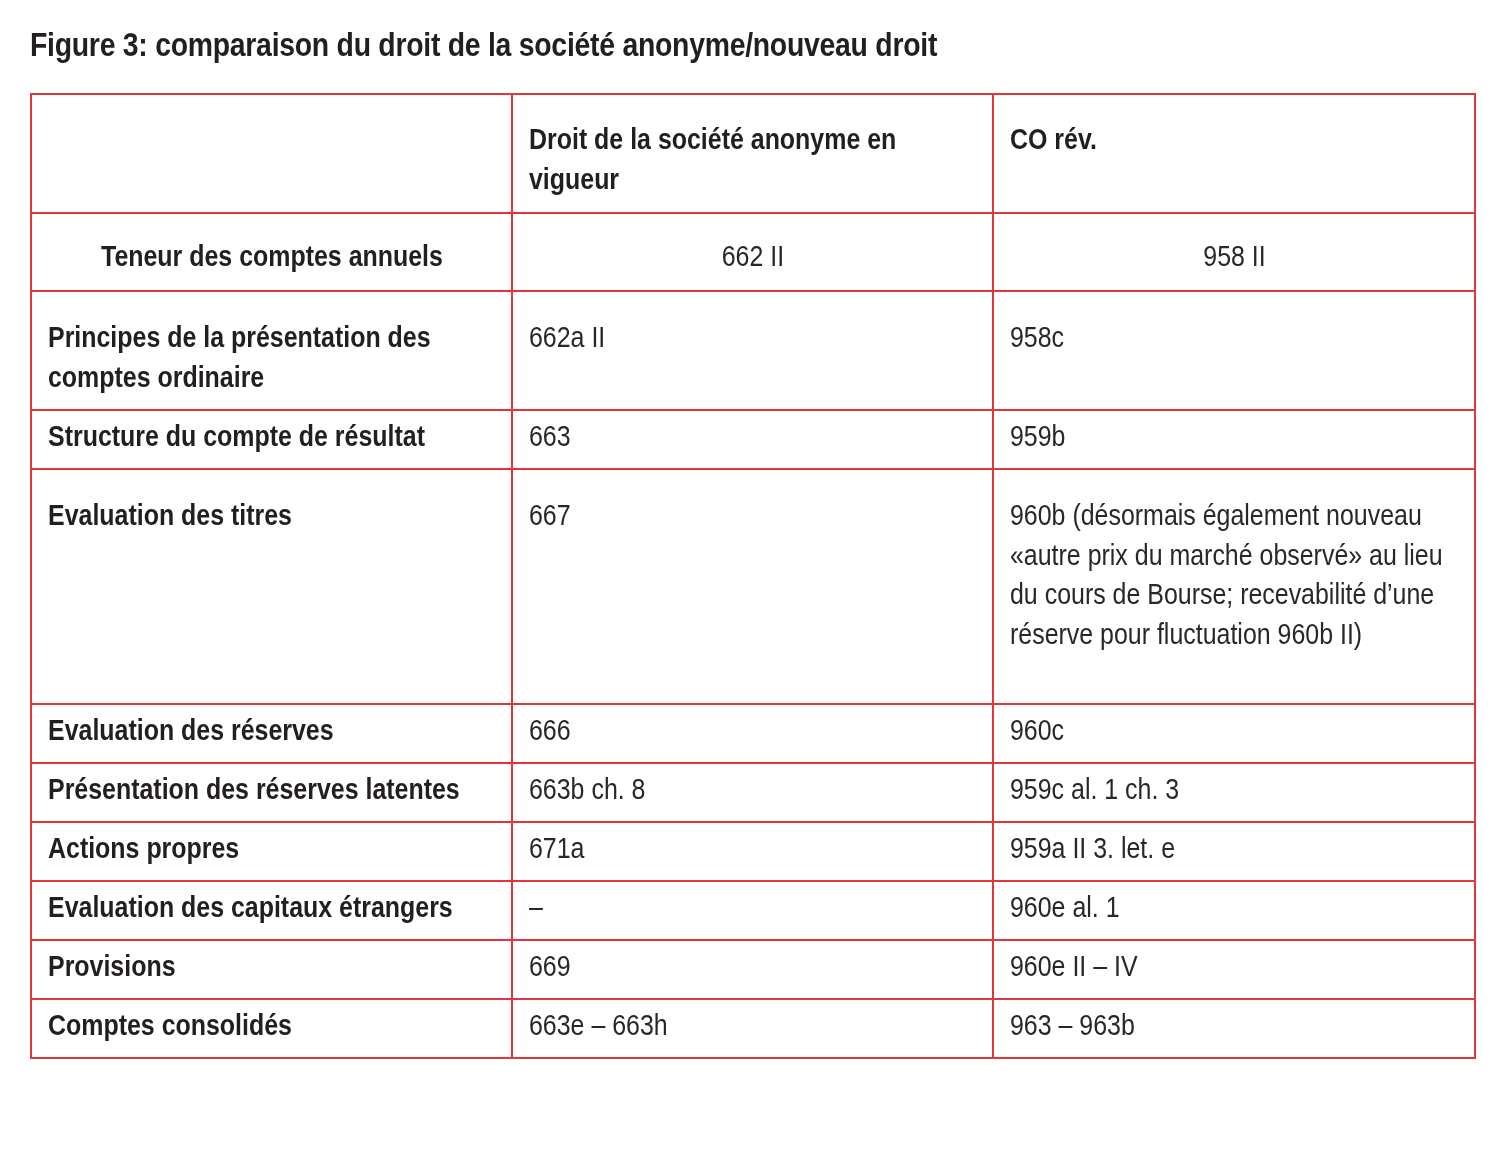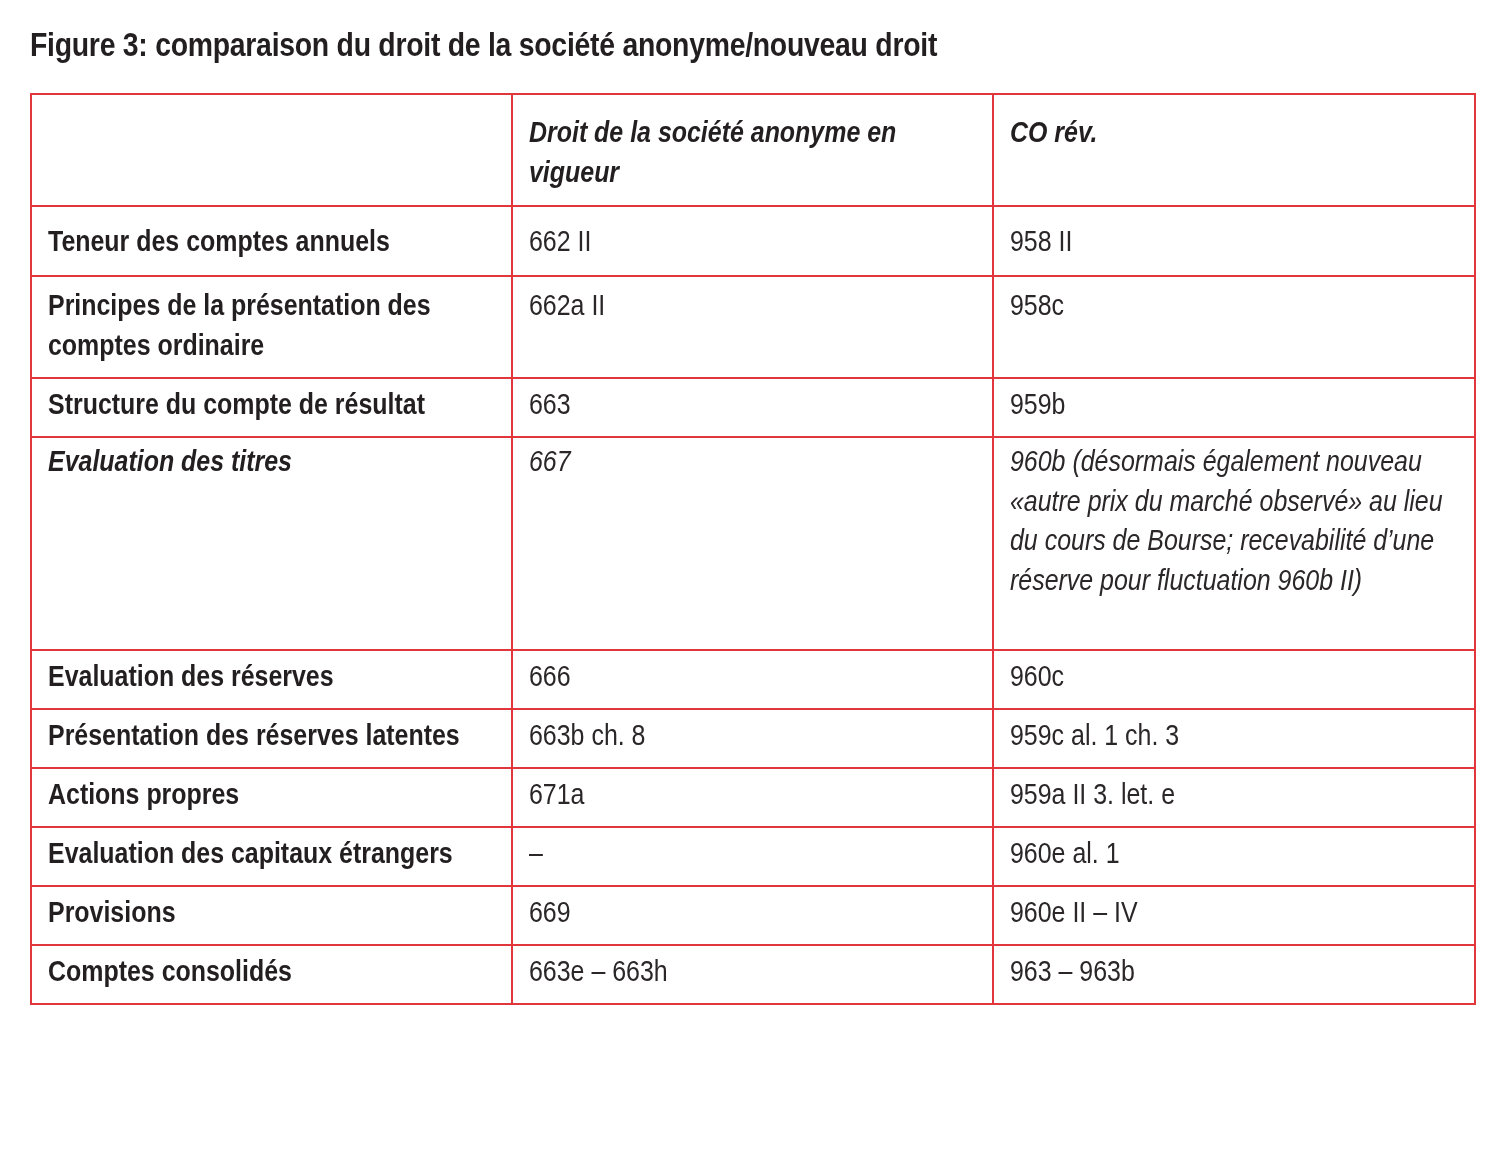--- a/index.html
+++ b/index.html
@@ -56,27 +56,27 @@
     th .cellinner, td.label .cellinner {
       font-weight: bold;
     }
     td.val .cellinner {
       font-weight: normal;
       color: #2b2728;
     }
     th {
       font-weight: bold;
     }
-    tr.hdr th { height: 92px; padding-top: 18px; font-style: italic; }
-    tr.r1 td { height: 53px; padding-top: 15px; }
-    tr.r2 td { height: 91px; padding-top: 9px; }
+    tr.hdr th { height: 92px; padding-top: 25px; }
+    tr.r1 td { height: 53px; padding-top: 23px; text-align: center; }
+    tr.r2 td { height: 91px; padding-top: 26px; }
     tr.r3 td, tr.r4 td, tr.r6 td, tr.r7 td, tr.r8 td, tr.r9 td, tr.r10 td, tr.r11 td, tr.r12 td, tr.r13 td {
       height: 51px; padding-top: 6px;
     }
-    tr.r5 td { height: 207px; padding-top: 4px; font-style: italic; }
+    tr.r5 td { height: 207px; padding-top: 26px; }
     td.bottom { vertical-align: bottom; padding-bottom: 6px; }
   </style>
 </head>
 <body>
 
 <div class="title">Figure 3: comparaison du droit de la société anonyme/nouveau droit</div>
 
 <table class="cmp">
   <colgroup>
       <col class="c1">

